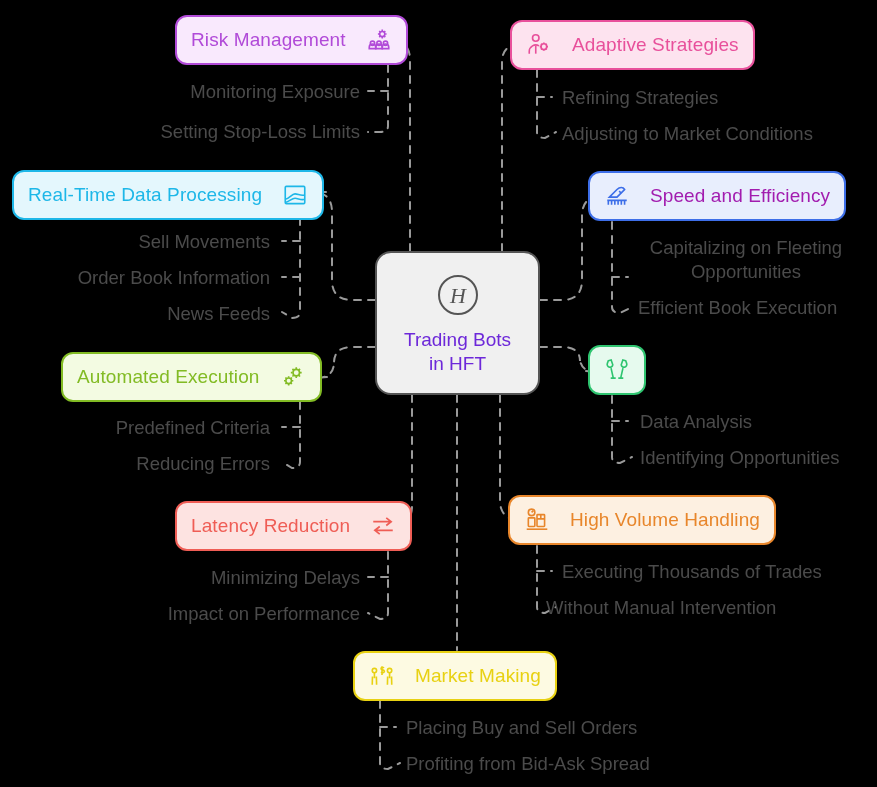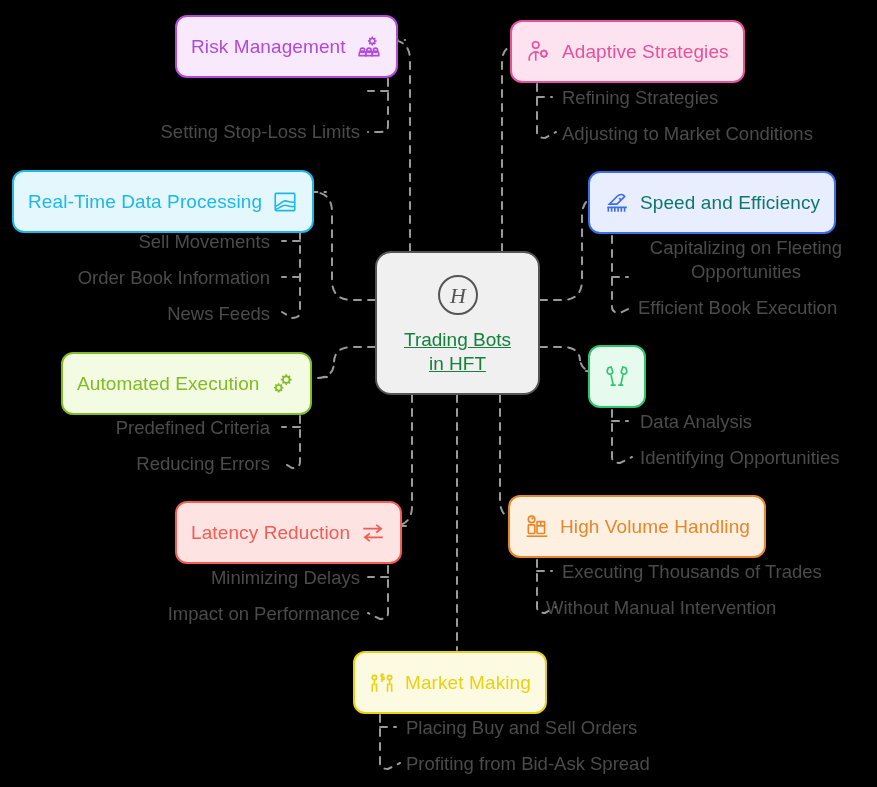--- a/index.html
+++ b/index.html
@@ -5,36 +5,36 @@
   * { margin:0; padding:0; box-sizing:border-box; }
   html,body { background:#000; }
   body {
     width:877px; height:787px; position:relative; overflow:hidden;
     font-family:"Liberation Sans","DejaVu Sans",sans-serif;
   }
   #stage { position:absolute; inset:0; width:877px; height:787px; }
   svg.links { position:absolute; left:0; top:0; width:877px; height:787px; pointer-events:none; }
 
   .node {
-    position:absolute; display:flex; align-items:center; gap:10px;
-    border-radius:12px; border:2px solid; padding:12px 14px; height:63px;
+    position:absolute; display:flex; align-items:center; gap:20px;
+    border-radius:12px; border:2px solid; padding:12px 14px; height:50px;
     white-space:nowrap;
   }
   .node .label { font-size:19px; font-weight:400; letter-spacing:.1px; }
   .node .ic { width:26px; height:26px; flex:0 0 26px; display:block; }
   .node.rev { flex-direction:row-reverse; }
 
   .center {
     position:absolute; left:375px; top:251px; width:165px; height:144px;
     background:#f0f0f0; border:2px solid #555; border-radius:16px;
     display:flex; flex-direction:column; align-items:center; justify-content:center; gap:8px;
   }
   .center .hwrap { width:50px; height:50px; }
   .center .ctext {
-    color:#15803d; font-size:19px; line-height:1.25; text-align:center;text-decoration:underline;
+    color:#6d28d9; font-size:19px; line-height:1.25; text-align:center;
   }
 
   .sub {
     position:absolute; color:#4b4b4b; font-size:18.5px; line-height:1.3;
     white-space:nowrap;
   }
   .sub.r { text-align:right; }
   .sub.wrap { white-space:normal; }
 </style>
 </head>
@@ -112,20 +112,21 @@
       <circle cx="15" cy="6.5" r="2.4"></circle>
       <path d="M15 2.4v1.3M15 9.3v1.3M11 6.5h1.2M17.8 6.5H19M12.2 3.7l.9.9M16.9 8.4l.9.9M17.8 3.7l-.9.9M13.1 8.4l-.9.9"></path>
       <circle cx="6" cy="15" r="2"></circle>
         <path d="M3 20v-1.3a3 3 0 0 1 6 0V20z"></path>
       <circle cx="12" cy="15" r="2"></circle>
         <path d="M9 20v-1.3a3 3 0 0 1 6 0V20z"></path>
       <circle cx="18" cy="15" r="2"></circle>
         <path d="M15 20v-1.3a3 3 0 0 1 6 0V20z"></path>
     </svg>
   </div>
+  <div class="sub r" style="left:40px;top:80px;width:320px;">Monitoring Exposure</div>
   <div class="sub r" style="left:40px;top:120px;width:320px;">Setting Stop-Loss Limits</div>
 
   <div class="node rev" style="left:510px;top:20px;border-color:#e8509b;background:#fde3ef;">
     <span class="label" style="color:#e8509b">Adaptive Strategies</span>
     <svg class="ic" viewBox="0 0 24 24" fill="none" stroke="#e8509b" stroke-width="1.5">
       <circle cx="9" cy="5.5" r="3"></circle>
       <path d="M3 20v-2a6 6 0 0 1 9-5.2"></path>
       <path d="M9 12.5V20"></path>
       <circle cx="16.5" cy="13.5" r="2.6"></circle>
       <path d="M16.5 9.7v1.2M16.5 16.1v1.2M12.7 13.5h1.2M19.1 13.5h1.2M13.8 10.8l.9.9M18.3 15.3l.9.9M19.2 10.8l-.9.9M14.7 15.3l-.9.9"></path>
@@ -140,21 +141,21 @@
       <rect x="3" y="4" width="18" height="16" rx="1"></rect>
       <path d="M3 16c4-1 6-5 9-5s5 2 9 1"></path>
       <path d="M3 19c4-1 6-4 9-4s5 2 9 1"></path>
     </svg>
   </div>
   <div class="sub r" style="left:0px;top:230px;width:270px;">Sell Movements</div>
   <div class="sub r" style="left:0px;top:266px;width:270px;">Order Book Information</div>
   <div class="sub r" style="left:0px;top:302px;width:270px;">News Feeds</div>
 
   <div class="node rev" style="left:588px;top:171px;border-color:#3d6ee8;background:#e8eefd;">
-    <span class="label" style="color:#0f766e">Speed and Efficiency</span>
+    <span class="label" style="color:#a21caf">Speed and Efficiency</span>
     <svg class="ic" viewBox="0 0 24 24" fill="none" stroke="#3d6ee8" stroke-width="1.5">
       <path d="M5 13l7-7c2.4-2.4 5.6-2.6 7 0L12 13z"></path>
       <path d="M3 16h18M4 16v4M7 16v4M10 16v4M13 16v4M16 16v4M19 16v4"></path>
       <path d="M14 7.5l2 2"></path>
     </svg>
   </div>
   <div class="sub wrap" style="left:632px;top:236px;width:228px;text-align:center;">Capitalizing on Fleeting Opportunities</div>
   <div class="sub" style="left:638px;top:296px;">Efficient Book Execution</div>
 
   <div class="node" style="left:61px;top:352px;border-color:#82bb24;background:#f3fbe2;align-items:center;">

